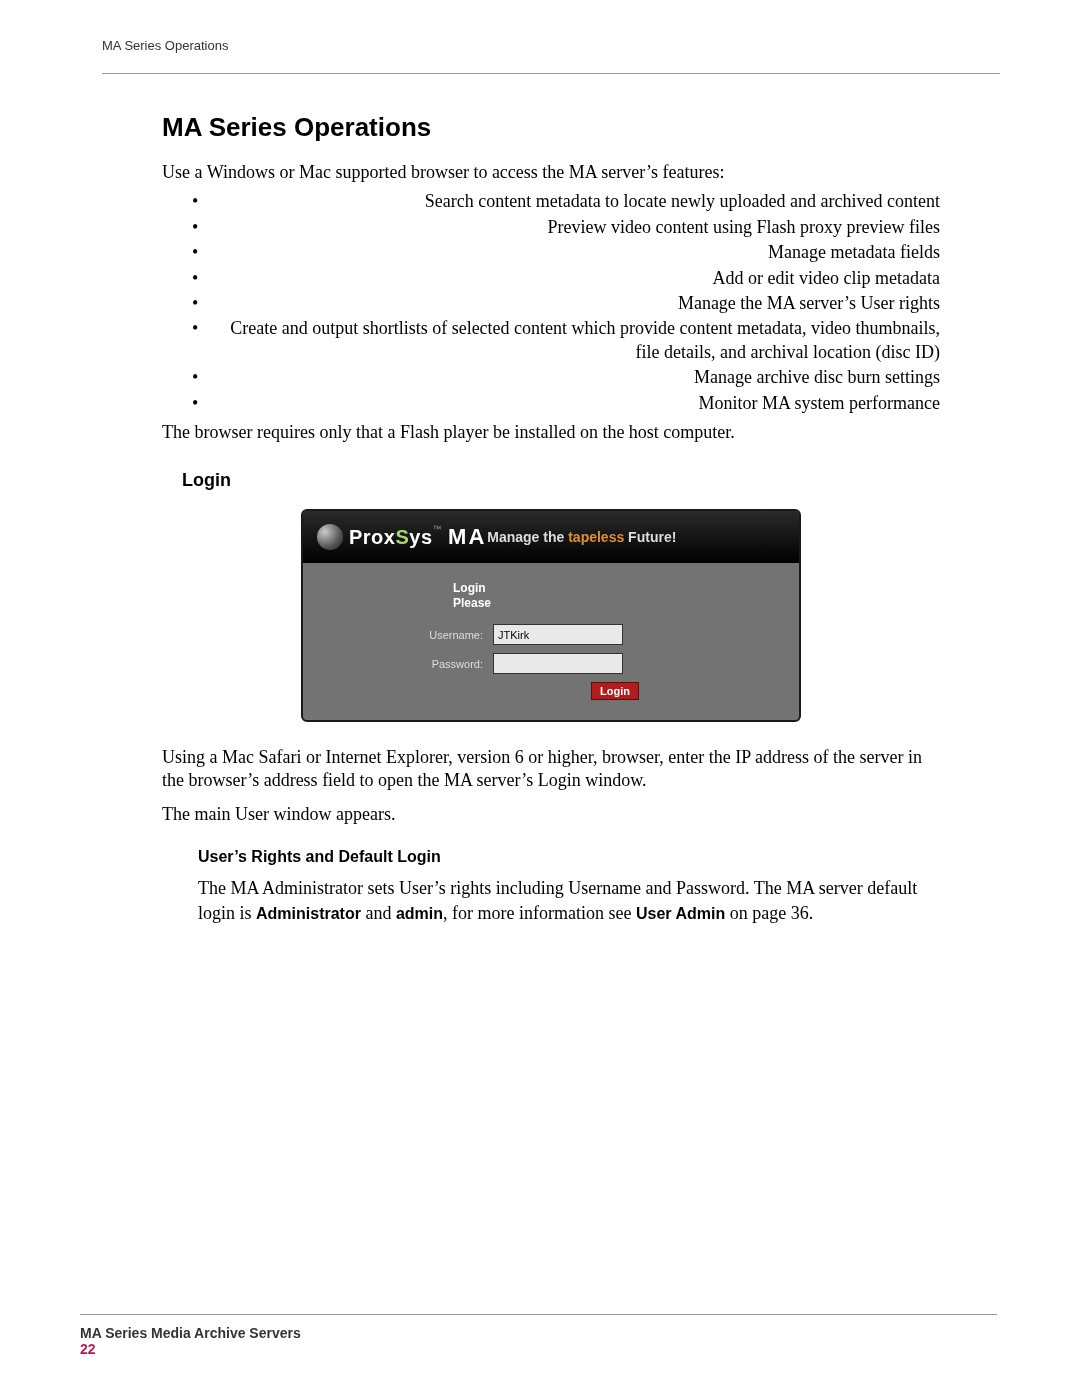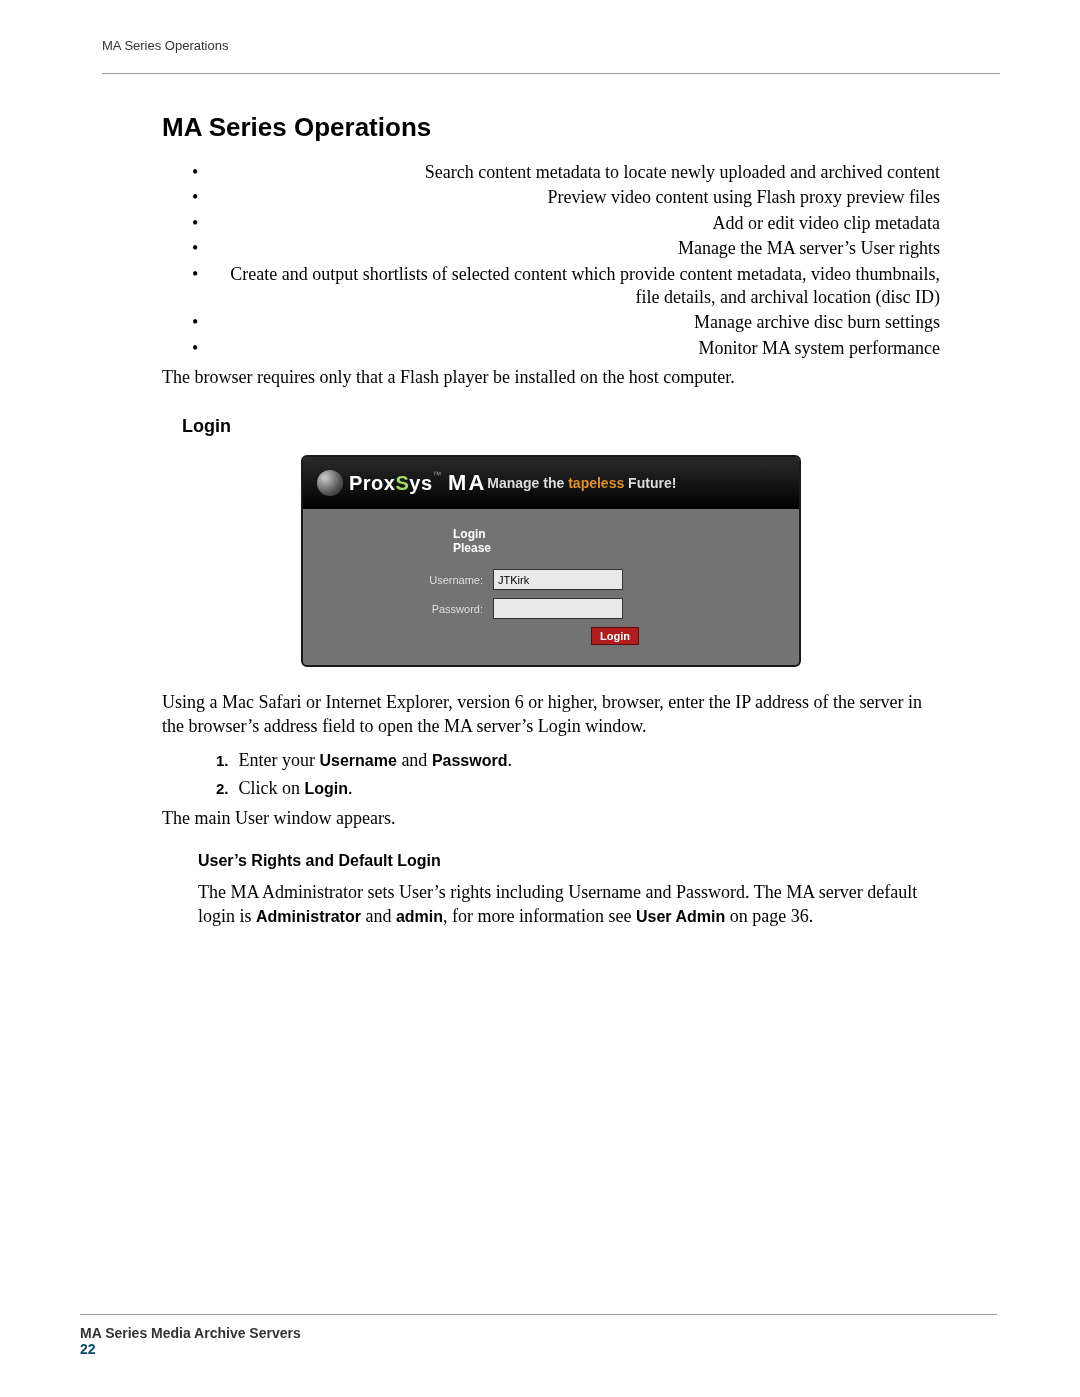--- a/index.html
+++ b/index.html
@@ -193,37 +193,39 @@
   .footer-title {
     font-family: Arial, sans-serif;
     font-size: 14px;
     font-weight: bold;
     color: #333;
   }
   .footer-page {
     font-family: Arial, sans-serif;
     font-size: 14px;
     font-weight: bold;
-    color: #0c4a6e;
+    color: #be185d;
   }
 </style>
 </head>
 <body>
 
 <div class="page">
   <div class="header-text">MA Series Operations</div>
   <hr class="top-rule">
 
   <div class="content">
     <h1 class="section-title">MA Series Operations</h1>
 
+    <p class="body">Use a Windows or Mac supported browser to access the MA server’s features:</p>
 
     <ul class="bullets">
       <li>Search content metadata to locate newly uploaded and archived content</li>
       <li>Preview video content using Flash proxy preview files</li>
+      <li>Manage metadata fields</li>
       <li>Add or edit video clip metadata</li>
       <li>Manage the MA server’s User rights</li>
       <li>Create and output shortlists of selected content which provide content metadata, video thumbnails, file details, and archival location (disc ID)</li>
       <li>Manage archive disc burn settings</li>
       <li>Monitor MA system performance</li>
     </ul>
 
     <p class="body">The browser requires only that a Flash player be installed on the host computer.</p>
 
     <h2 class="sub-title">Login</h2>
@@ -254,28 +256,20 @@
           </div>
           <div class="login-btn-row">
             <button class="login-btn">Login</button>
           </div>
         </div>
       </div>
     </div>
 
     <p class="body-para" style="margin-left:0;">Using a Mac Safari or Internet Explorer, version 6 or higher, browser, enter the IP address of the server in the browser’s address field to open the MA server’s Login window.</p>
 
-    <ol class="steps" style="list-style:none;">
-      <li>
-        <span class="num">1.</span><span>Enter your </span><span class="strong">Username</span><span> and </span><span class="strong">Password</span><span>.</span>
-      </li>
-      <li>
-        <span class="num">2.</span><span>Click on </span><span class="strong">Login</span><span>.</span>
-      </li>
-    </ol>
 
     <p class="body">The main User window appears.</p>
 
     <h3 class="sub-sub">User’s Rights and Default Login</h3>
     <p class="indent-para">
       <span>The MA Administrator sets User’s rights including Username and Password. The MA server default login is </span><span class="strong">Administrator</span><span> and </span><span class="strong">admin</span><span>, for more information see </span><span class="strong">User Admin</span><span> on page 36.</span>
     </p>
   </div>
 </div>
 

